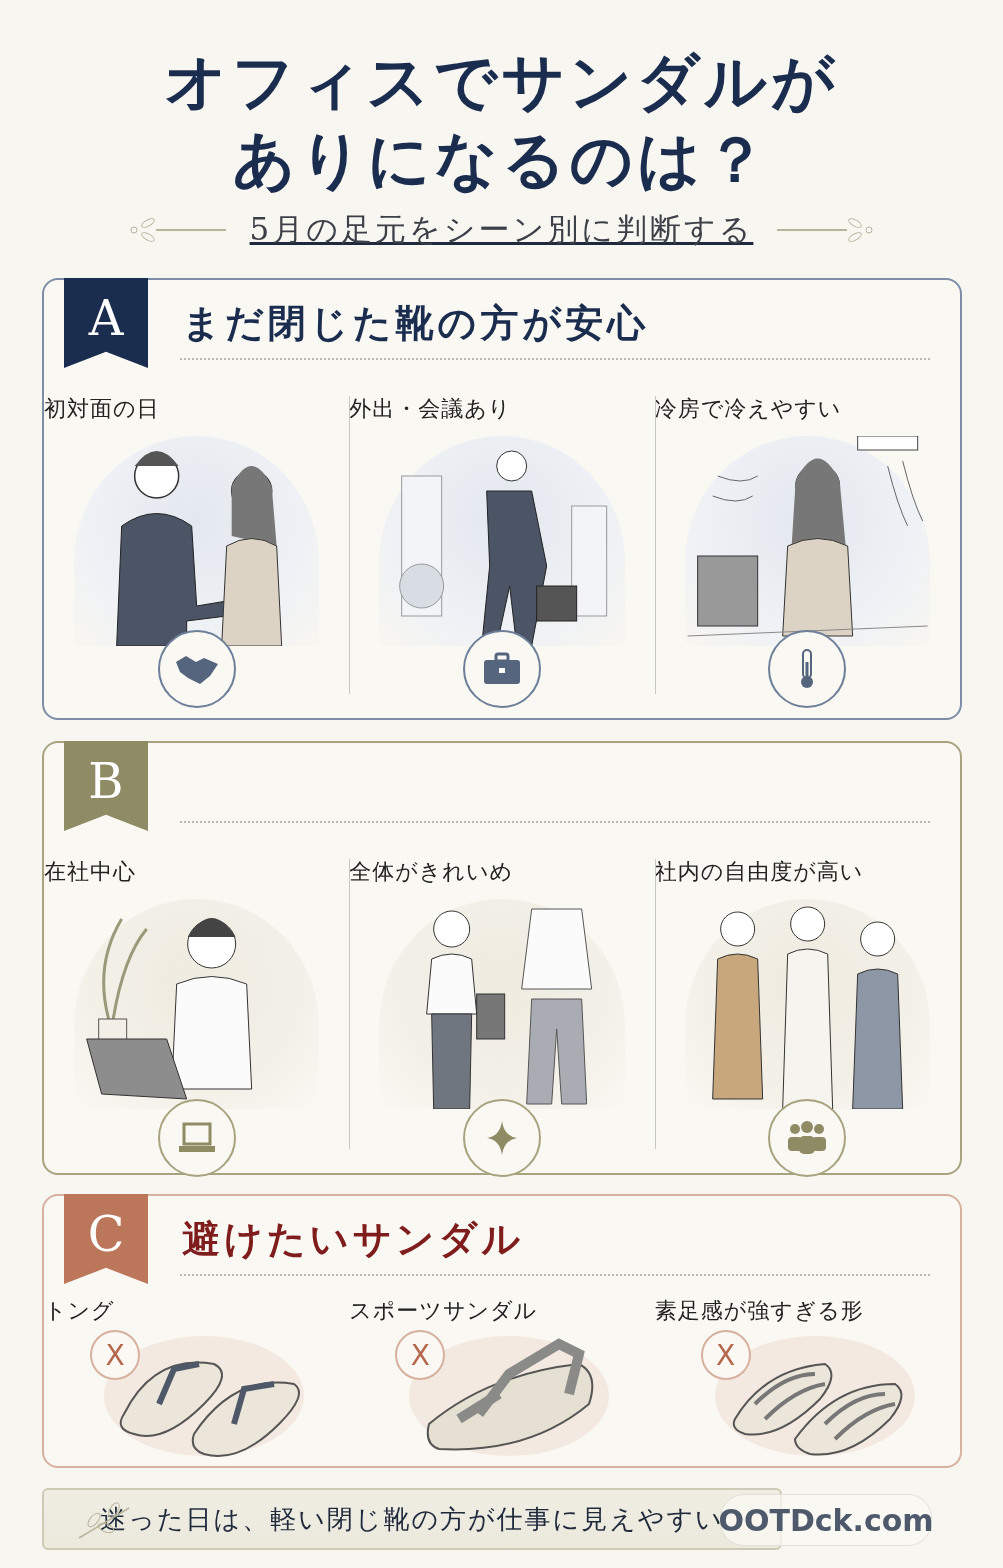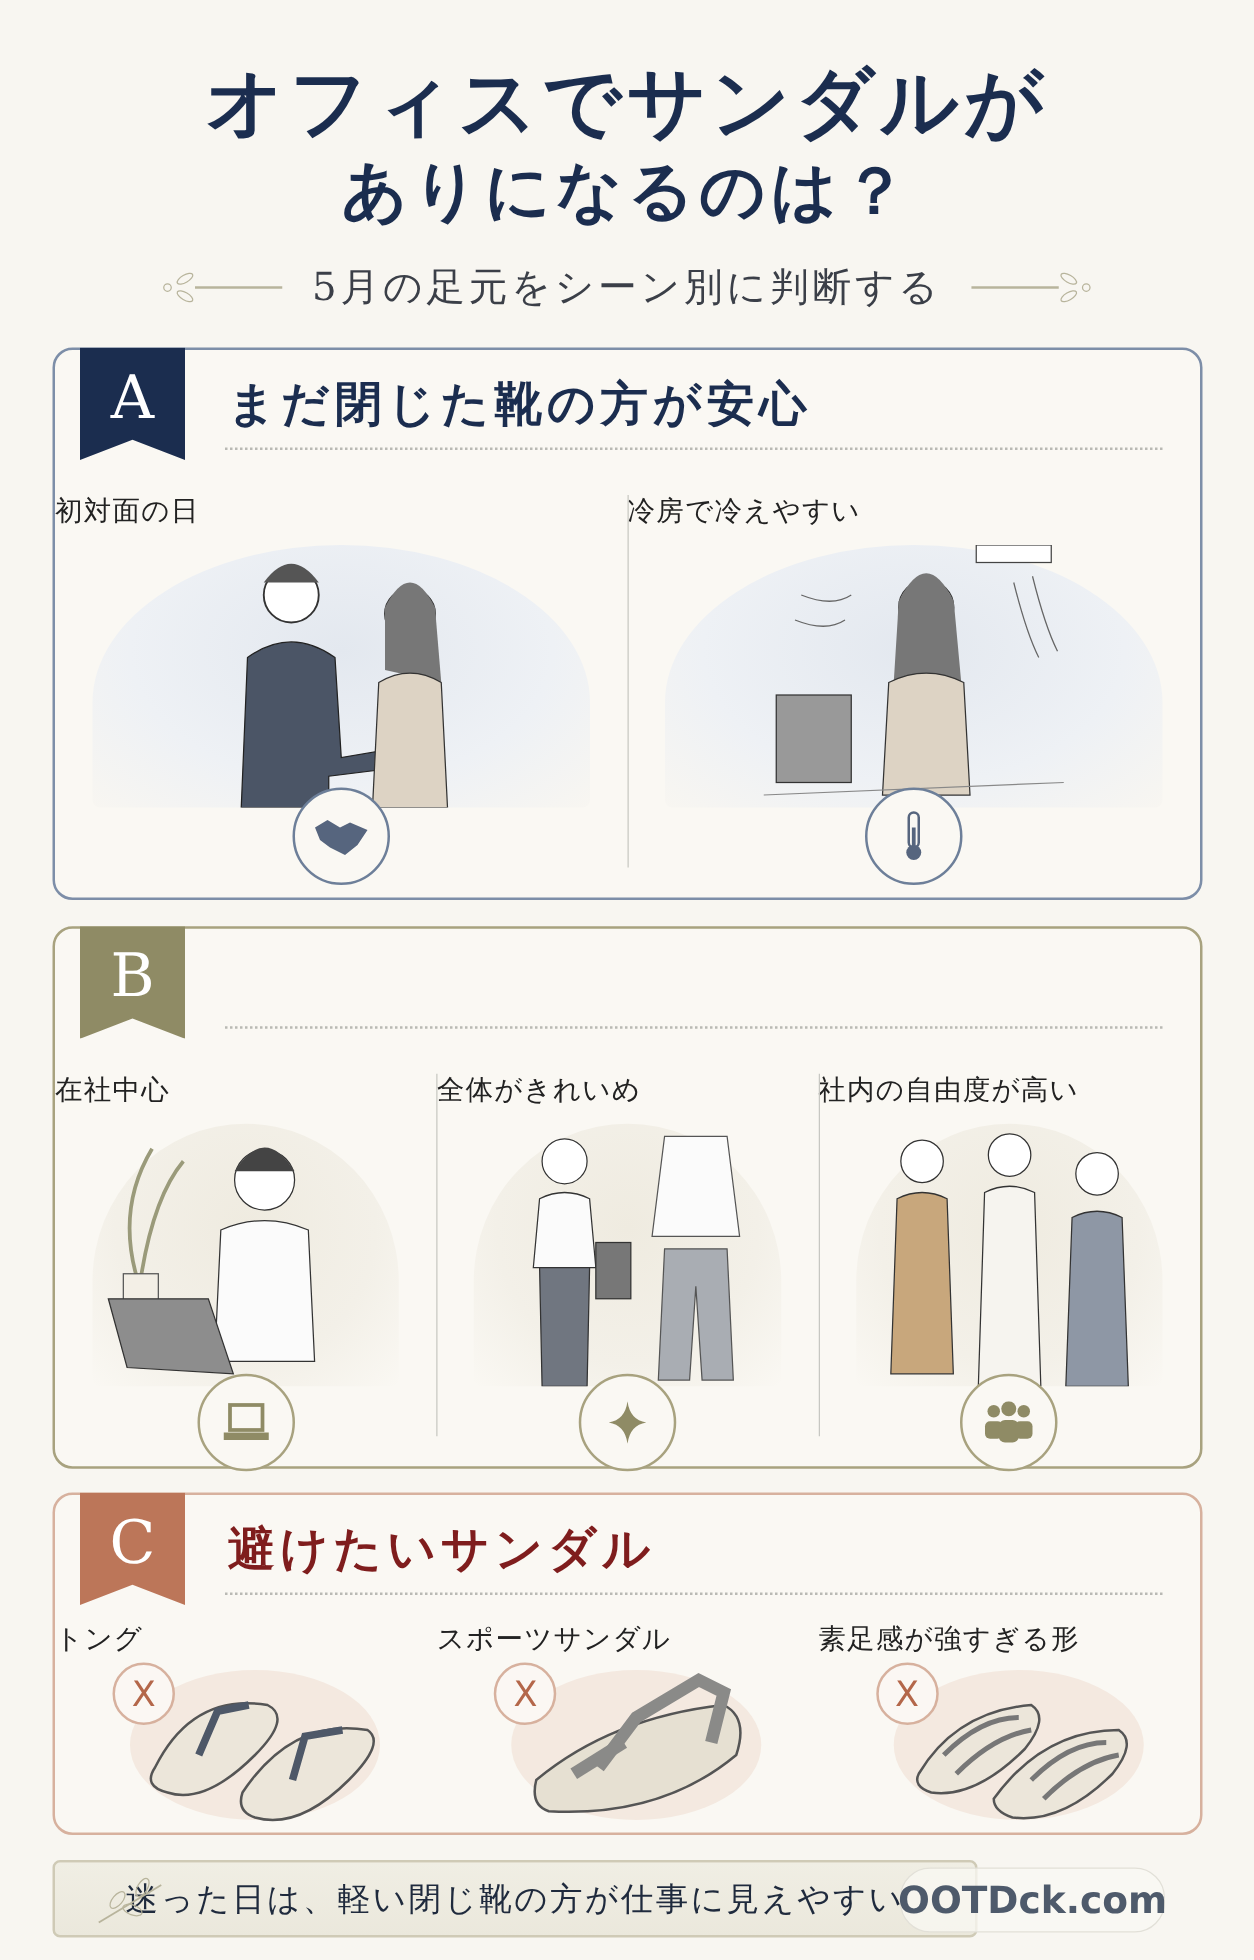--- a/index.html
+++ b/index.html
@@ -1,22 +1,22 @@
 <!DOCTYPE html>
 <html><head>
 <meta charset="utf-8">
 <style>
   * { box-sizing: border-box; margin: 0; padding: 0; }
   html, body { width: 1003px; height: 1568px; background: #f8f6f1; overflow: hidden; }
   body { position: relative; font-family: "DejaVu Sans", sans-serif; color: #1f2a3d; }
 
   .title { position: absolute; left: 0; width: 1003px; text-align: center; font-family: "DejaVu Serif", serif; font-weight: bold; color: #1b2d4f; letter-spacing: 4px; }
   .title.l1 { top: 40px; font-size: 62px; }
-  .title.l2 { top: 118px; font-size: 52px; }
-  .subtitle-row { position: absolute; top: 205px; left: 0; width: 1003px; height: 50px; display: flex; align-items: center; justify-content: center; gap: 24px; }
+  .title.l2 { top: 118px; font-size: 62px; }
+  .subtitle-row { position: absolute; top: 205px; left: 0; width: 1003px; height: 50px; display: flex; align-items: center; justify-content: center; gap: 24px; text-decoration: underline; }
   .subtitle { font-family: "DejaVu Serif", serif; font-size: 31px; color: #3b3f48; letter-spacing: 3px; }
   .ornament { width: 100px; height: 30px; }
 
   .section { position: absolute; left: 42px; width: 920px; border: 2px solid; border-radius: 16px; background: #faf8f3; }
   .sec-a { top: 278px; height: 442px; border-color: #7d8ea8; }
   .sec-b { top: 741px; height: 434px; border-color: #a8a27f; }
   .sec-c { top: 1194px; height: 274px; border-color: #d7b19e; }
 
   .ribbon { position: absolute; left: 20px; top: -2px; width: 84px; height: 90px; clip-path: polygon(0 0, 100% 0, 100% 100%, 50% 82%, 0 100%); display: flex; justify-content: center; padding-top: 12px; font-family: "DejaVu Serif", serif; font-size: 48px; color: #fff; }
   .sec-a .ribbon { background: #1b2d4f; }
@@ -91,20 +91,40 @@
           <path d="M145 210 L150 110 q25 -15 50 0 L205 210 Z" fill="#ddd3c4" stroke="#333"></path>
         </svg>
       </div>
       <div class="icon-circle">
         <svg width="46" height="34" viewBox="0 0 46 34">
             <path d="M2 10 L12 4 L22 10 L30 6 L44 12 L36 24 L26 32 L14 26 L6 20 Z" fill="#56657e"></path>
           </svg>
       </div>
     </div>
     <div class="col">
+      <div class="col-label">外出・会議あり</div>
+      <div class="illus">
+        <svg viewBox="0 0 240 210">
+          <rect x="20" y="40" width="40" height="140" fill="#f2f4f7" stroke="#999"></rect>
+          <rect x="190" y="70" width="35" height="110" fill="#f2f4f7" stroke="#999"></rect>
+          <circle cx="40" cy="150" r="22" fill="#d8dde3" stroke="#999"></circle>
+          <circle cx="130" cy="30" r="15" fill="#fff" stroke="#333"></circle>
+          <path d="M105 55 L150 55 L165 130 L150 210 L135 210 L128 150 L115 210 L100 210 L108 130 Z" fill="#4b5566" stroke="#222"></path>
+          <rect x="155" y="150" width="40" height="35" fill="#555" stroke="#222"></rect>
+        </svg>
+      </div>
+      <div class="icon-circle">
+        <svg width="40" height="34" viewBox="0 0 40 34">
+            <rect x="14" y="2" width="12" height="7" rx="2" fill="none" stroke="#56657e" stroke-width="3"></rect>
+            <rect x="2" y="8" width="36" height="24" rx="3" fill="#56657e"></rect>
+            <rect x="17" y="16" width="6" height="5" fill="#fff"></rect>
+          </svg>
+      </div>
+    </div>
+    <div class="col">
       <div class="col-label">冷房で冷えやすい</div>
       <div class="illus">
         <svg viewBox="0 0 240 210">
           <rect x="170" y="0" width="60" height="14" fill="#fff" stroke="#444"></rect>
           <path d="M30 40 q25 10 40 0 M25 60 q25 10 40 0" stroke="#666" fill="none"></path>
           <path d="M200 30 q10 40 20 60 M215 25 q10 40 20 60" stroke="#666" fill="none"></path>
           <circle cx="130" cy="50" r="22" fill="#fff" stroke="#333"></circle>
           <path d="M108 45 q22 -45 44 0 L158 110 L104 110 Z" fill="#777"></path>
           <path d="M95 200 L100 110 q30 -15 60 0 L165 200 Z" fill="#ddd3c4" stroke="#333"></path>
           <rect x="10" y="120" width="60" height="70" fill="#999" stroke="#333"></rect>

